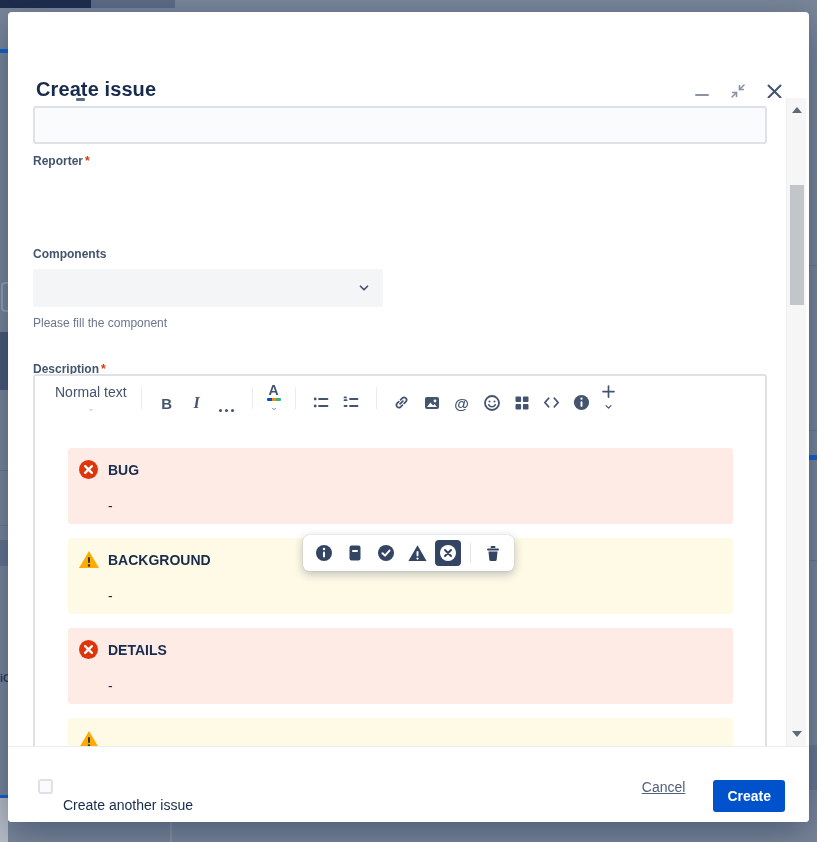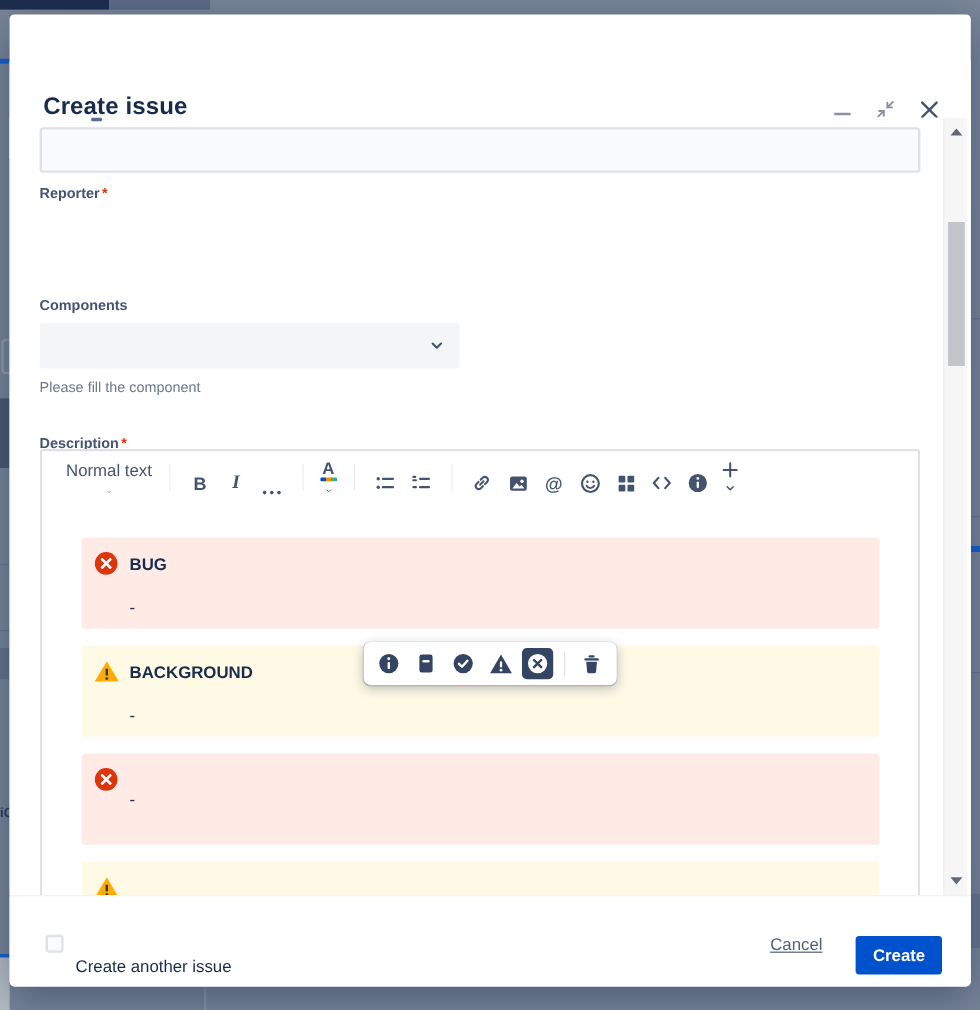--- a/index.html
+++ b/index.html
@@ -384,20 +384,21 @@
           </svg>
           <div class="p-title">BACKGROUND</div>
           <div class="p-body">-</div>
         </div>
 
         <div class="doc-panel error">
           <svg class="p-icon" width="21" height="21" viewBox="0 0 20 20">
             <circle cx="10" cy="10" r="9" fill="#DE350B"></circle>
             <path d="M6.8 6.8 L13.2 13.2 M13.2 6.8 L6.8 13.2" stroke="#fff" stroke-width="2.2" stroke-linecap="round"></path>
           </svg>
+          <div class="p-title">DETAILS</div>
           <div class="p-body">-</div>
         </div>
 
         <div class="doc-panel warning">
           <svg class="p-icon" width="22" height="21" viewBox="0 0 22 20">
             <path d="M11 1.5 L21 18.5 L1 18.5 Z" fill="#FFAB00"></path>
             <rect x="10" y="7.5" width="2" height="6" rx="1" fill="#253858"></rect>
             <circle cx="11" cy="16" r="1.2" fill="#253858"></circle>
           </svg>
           <div class="p-body"></div>

